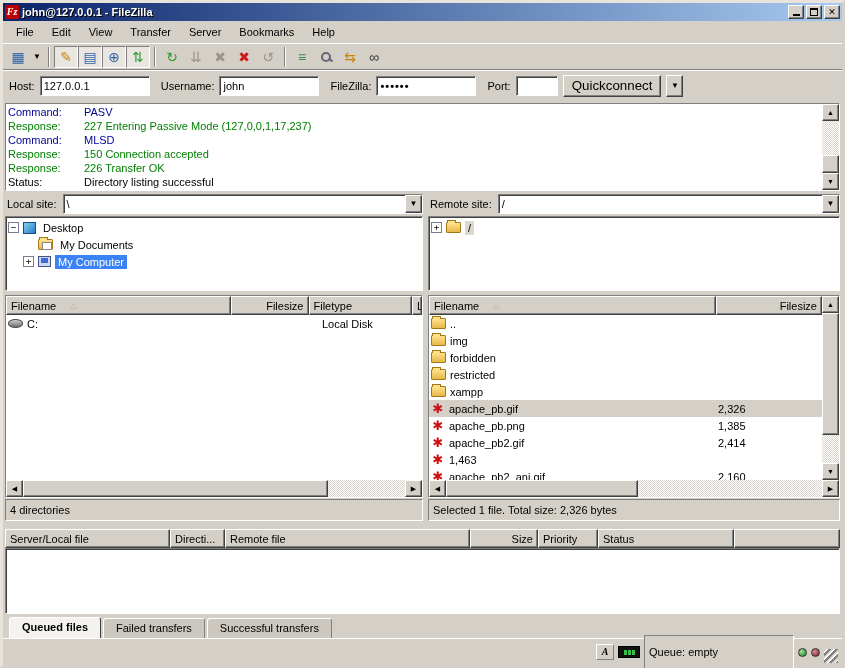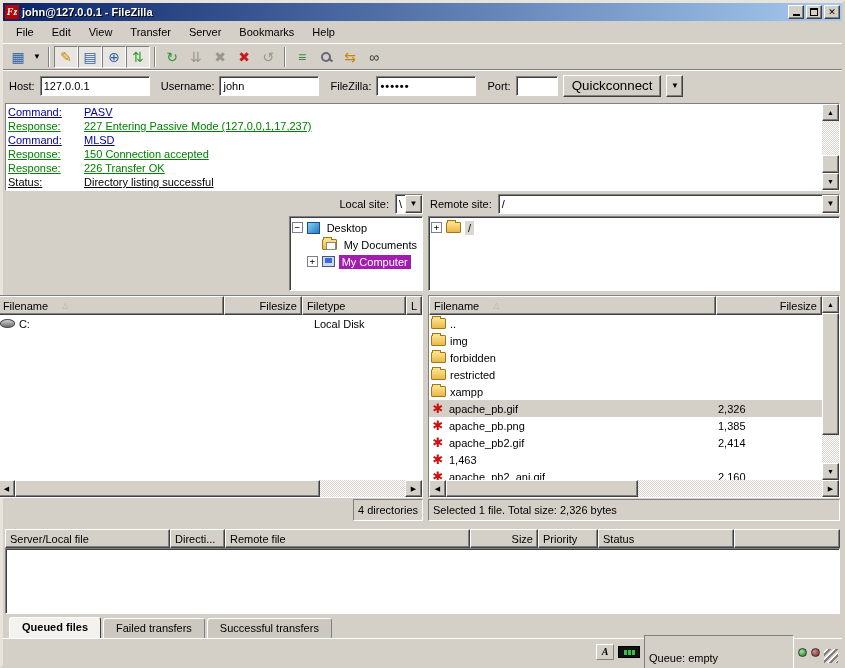--- a/index.html
+++ b/index.html
@@ -41,51 +41,51 @@
   .w-host{width:110px;} .w-user{width:100px;} .w-pass{width:100px; letter-spacing:1px; font-weight:bold;} .w-port{width:42px;}
   .qc-btn { height:22px; padding:0 8px; background:#d4d0c8; border:1px solid; border-color:#fff #404040 #404040 #fff; box-shadow:inset -1px -1px 0 #808080; }
   .qc-drop { width:17px; height:22px; background:#d4d0c8; border:1px solid; border-color:#fff #404040 #404040 #fff; box-shadow:inset -1px -1px 0 #808080; font-size:8px; text-align:center; line-height:20px; }
 
   
   .sunken { border:1px solid #808080; border-right-color:#fff; border-bottom-color:#fff; box-shadow:inset 1px 1px 0 #404040; background:#fff; }
 
   
   .log-band { height:88px; margin:2px 2px 0 2px; flex:0 0 auto; display:flex; }
   .log-lines { flex:1; overflow:hidden; padding:1px 2px; background:#fff; }
-  .log-row { display:flex; line-height:14px; white-space:nowrap;text-decoration:underline; }
+  .log-row { display:flex; line-height:14px; white-space:nowrap; }
   .log-label { width:76px; flex:0 0 auto; }
   .t-command { color:#00009c; } .t-response { color:#008000; } .t-status { color:#000; }
 
   
   .vscroll { width:17px; flex:0 0 auto; background:#ece9e4; display:flex; flex-direction:column; }
   .hscroll { height:17px; background:#ece9e4; display:flex; flex:0 0 auto; }
   .sb-btn { width:17px; height:17px; flex:0 0 auto; background:#d4d0c8; border:1px solid; border-color:#fff #404040 #404040 #fff; box-shadow:inset -1px -1px 0 #808080;
             font-size:7px; color:#000; display:flex; align-items:center; justify-content:center; }
   .sb-thumb-v { width:17px; background:#d4d0c8; border:1px solid; border-color:#fff #404040 #404040 #fff; box-shadow:inset -1px -1px 0 #808080; }
   .sb-thumb-h { height:17px; background:#d4d0c8; border:1px solid; border-color:#fff #404040 #404040 #fff; box-shadow:inset -1px -1px 0 #808080; }
   .sb-track { background:repeating-conic-gradient(#fff 0 25%,#d9d5ce 0 50%) 0 0/2px 2px; flex:1; }
 
   
   .main-band { flex:0 0 auto; display:flex; margin:2px 2px 0 2px; }
-  .col-left { width:418px; flex:0 0 auto; display:flex; flex-direction:column;align-items:flex-end; }
+  .col-left { width:418px; flex:0 0 auto; display:flex; flex-direction:column; }
   .col-split { width:5px; flex:0 0 auto; }
   .col-right { flex:1; display:flex; flex-direction:column; }
   .sitebar { height:22px; display:flex; align-items:center; flex:0 0 auto; margin-bottom:1px; }
   .site-label { padding:0 6px 0 2px; }
   .combo { flex:1; height:20px; display:flex; align-items:center; border:1px solid #808080; border-right-color:#fff; border-bottom-color:#fff;
            box-shadow:inset 1px 1px 0 #404040; background:#fff; }
   .combo-text { flex:1; padding:0 3px; }
   .combo-btn { width:17px; height:18px; background:#d4d0c8; border:1px solid; border-color:#fff #404040 #404040 #fff; box-shadow:inset -1px -1px 0 #808080;
                font-size:8px; text-align:center; line-height:16px; }
   .treebox { height:75px; overflow:hidden; padding:2px 2px; }
   .tree-row { display:flex; align-items:center; height:17px; white-space:nowrap; }
   .expbox { width:11px; height:11px; flex:0 0 auto; background:#fff; border:1px solid #7c7c94; font:9px/9px "DejaVu Sans Mono",monospace; text-align:center; color:#000; margin-right:4px; }
   .tree-indent { width:15px; flex:0 0 auto; }
   .tree-label { padding:1px 3px; }
-  .sel-active { background:#a21caf; color:#fff; }
+  .sel-active { background:#3b82f6; color:#fff; }
   .sel-faint { background:#dcd8d0; }
 
   
   .ico { flex:0 0 auto; margin-right:4px; }
   .ico-folder { width:15px; height:11px; background:linear-gradient(#ffe08a,#e8b84a); border:1px solid #a07818; border-radius:1px; position:relative; }
   .ico-folder::before { content:""; position:absolute; top:-3px; left:0; width:7px; height:2px; background:#ffe08a; border:1px solid #a07818; border-bottom:none; }
   .ico-docs::after { content:""; position:absolute; left:3px; top:2px; width:8px; height:6px; background:#fff; border:1px solid #888; }
   .ico-desktop { width:13px; height:12px; background:linear-gradient(135deg,#7fd4ee,#2a78c8); border:1px solid #1a4a88; }
   .ico-computer { width:13px; height:11px; background:#cfd8ea; border:1px solid #44548a; position:relative; }
   .ico-computer::before { content:""; position:absolute; inset:1px 2px 3px 2px; background:#3a6ad4; }
@@ -114,21 +114,21 @@
   .tabs { height:24px; display:flex; align-items:flex-end; padding-left:4px; gap:2px; flex:0 0 auto; }
   .tab { padding:3px 12px 4px 12px; background:#ccc8c0; border:1px solid; border-color:#fff #808080 #808080 #fff; border-bottom:none; border-radius:3px 3px 0 0; }
   .tab.active { background:#f4f2ee; font-weight:bold; border-color:#fff #404040 transparent #fff; padding-bottom:5px; }
 
   
   .statusbar { height:27px; flex:0 0 auto; display:flex; align-items:center; justify-content:flex-end; padding:2px 4px; gap:4px; border-top:1px solid #fff; }
   .sb-icon { width:18px; height:16px; background:#d4d0c8; border:1px solid; border-color:#fff #808080 #808080 #fff; font:bold 10px/14px "Liberation Serif",serif; text-align:center; font-style:italic; }
   .sb-badge { width:22px; height:12px; background:#111; border:1px solid #000; display:flex; align-items:center; justify-content:center; gap:1px; }
   .sb-badge i { width:3px; height:5px; background:#39c04a; display:inline-block; }
   .queue-status-box { width:150px; height:18px; border:1px solid #808080; border-right-color:#fff; border-bottom-color:#fff; background:#d4d0c8;
-                      display:flex; align-items:flex-start; padding:16px 4px; }
+                      display:flex; align-items:center; padding:16px 4px; }
   .led { width:9px; height:9px; border-radius:50%; border:1px solid #333; }
   .led-green { background:radial-gradient(circle at 35% 35%, #9fe49f, #1f7a1f); }
   .led-red { background:radial-gradient(circle at 35% 35%, #d98a8a, #7a1f1f); }
   .resize-grip { width:14px; height:14px; align-self:flex-end;
                  background:repeating-linear-gradient(135deg, transparent 0 2px, #fff 2px 3px, #808080 3px 5px); }
 
   .magnifier { width:10px; height:10px; border:2px solid #667; border-radius:50%; position:relative; }
   .magnifier::after { content:""; position:absolute; width:5px; height:2px; background:#667; right:-4px; bottom:-1px; transform:rotate(35deg); }
 </style>
 </head>

